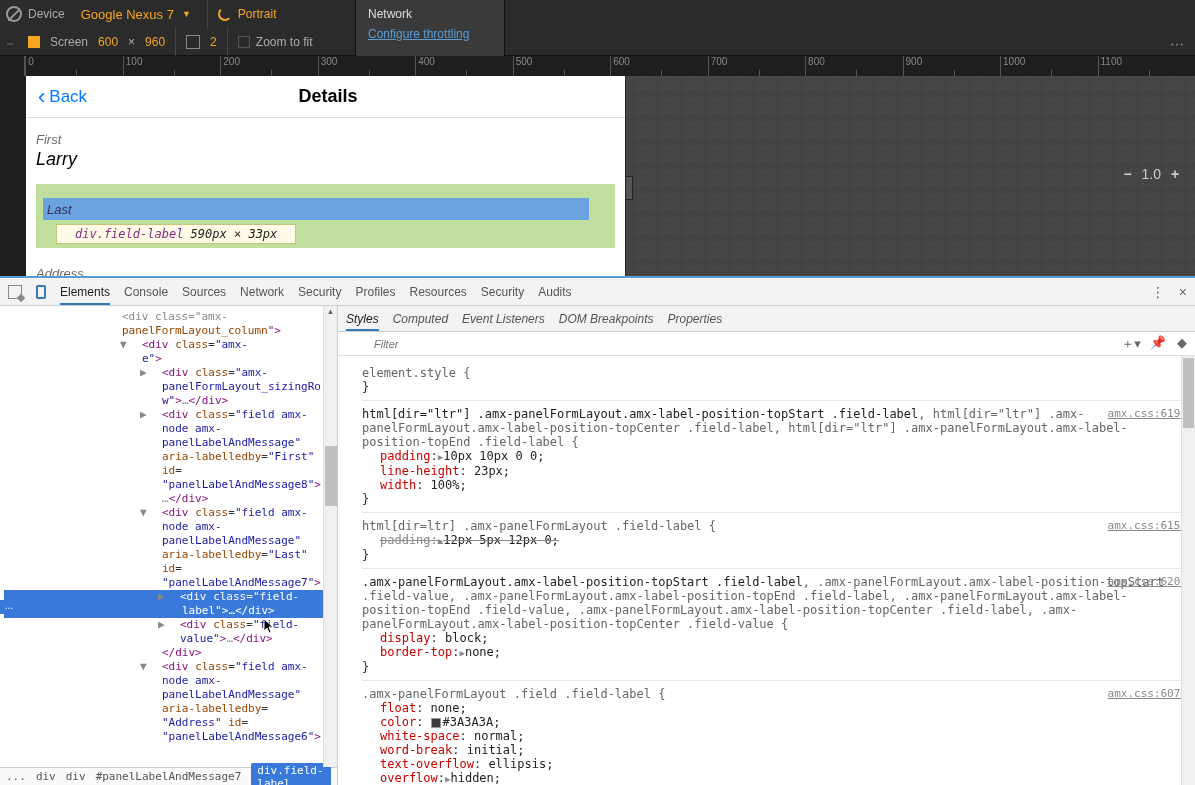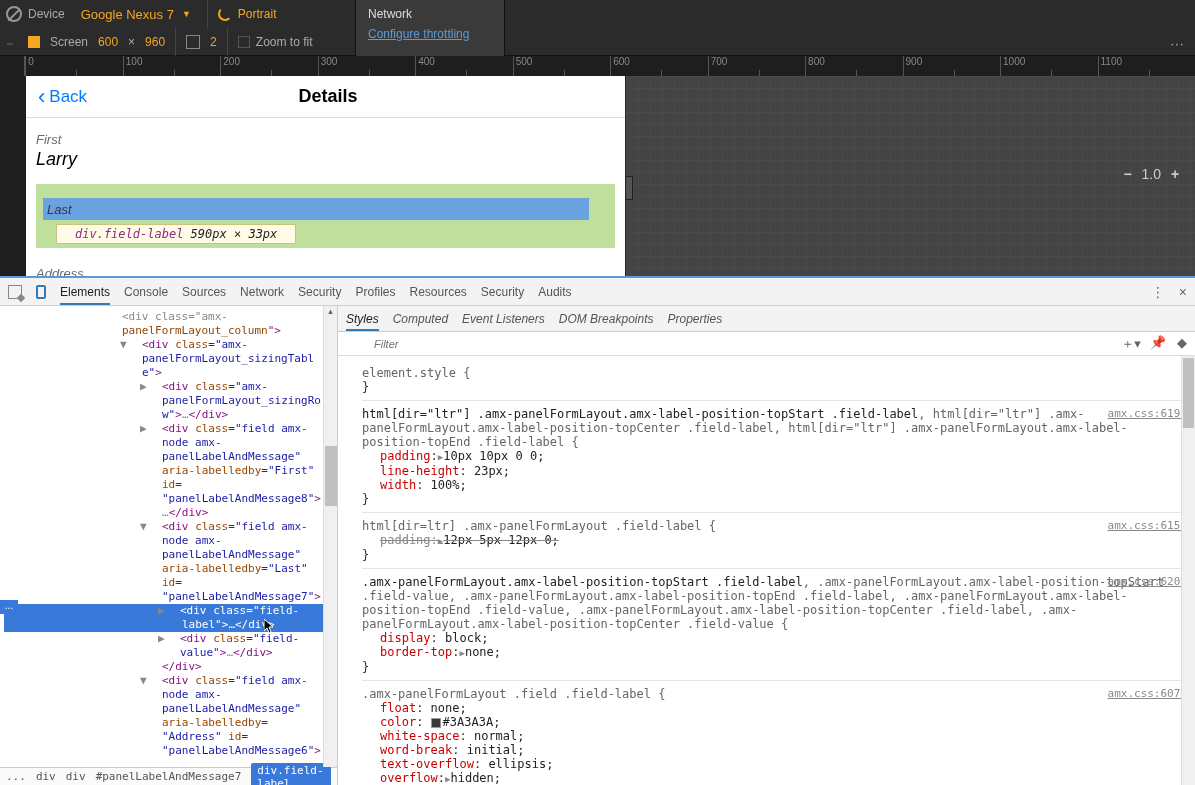--- a/index.html
+++ b/index.html
@@ -241,21 +241,20 @@
     <div class="dom-pane">
       <div class="dom-track">
         <div class="arrow">▴</div>
       </div>
       <div class="dom-scrollthumb"></div>
 
       <div class="dom-scroll">
 <div class="ln" style="padding-left:130px;"><span class="dim">&lt;div class="amx-</span></div>
 <div class="ln" style="padding-left:130px;"><span class="attr">panelFormLayout_column</span><span class="tag">"&gt;</span></div>
 <div class="ln" style="padding-left:140px;"><span class="tri">▼</span><span class="tag">&lt;div </span><span class="attr">class</span>=<span class="val">"amx-</span></div>
-<div class="ln" style="padding-left:150px;"><span class="val">panelFormLayout_sizingTabl</span></div>
 <div class="ln" style="padding-left:150px;"><span class="val">e"</span><span class="tag">&gt;</span></div>
 <div class="ln" style="padding-left:160px;"><span class="tri">▶</span><span class="tag">&lt;div </span><span class="attr">class</span>=<span class="val">"amx-</span></div>
 <div class="ln" style="padding-left:170px;"><span class="val">panelFormLayout_sizingRo</span></div>
 <div class="ln" style="padding-left:170px;"><span class="val">w"</span><span class="tag">&gt;</span><span class="dim">…</span><span class="tag">&lt;/div&gt;</span></div>
 <div class="ln" style="padding-left:160px;"><span class="tri">▶</span><span class="tag">&lt;div </span><span class="attr">class</span>=<span class="val">"field amx-</span></div>
 <div class="ln" style="padding-left:170px;"><span class="val">node amx-</span></div>
 <div class="ln" style="padding-left:170px;"><span class="val">panelLabelAndMessage"</span></div>
 <div class="ln" style="padding-left:170px;"><span class="attr">aria-labelledby</span>=<span class="val">"First"</span></div>
 <div class="ln" style="padding-left:170px;"><span class="attr">id</span>=</div>
 <div class="ln" style="padding-left:170px;"><span class="val">"panelLabelAndMessage8"</span><span class="tag">&gt;</span></div>

